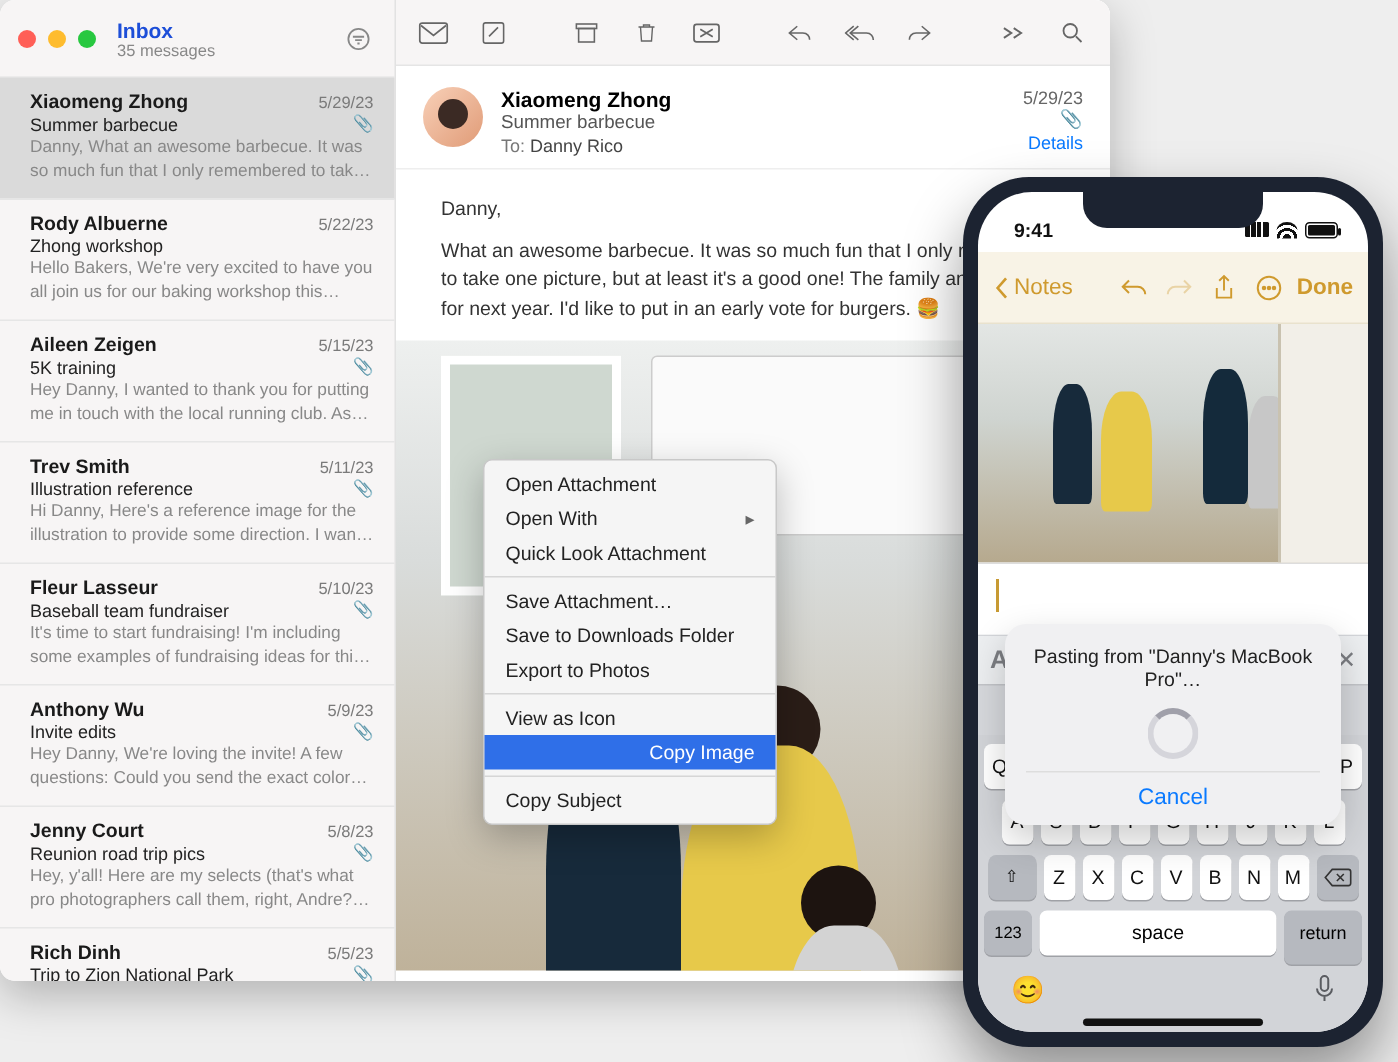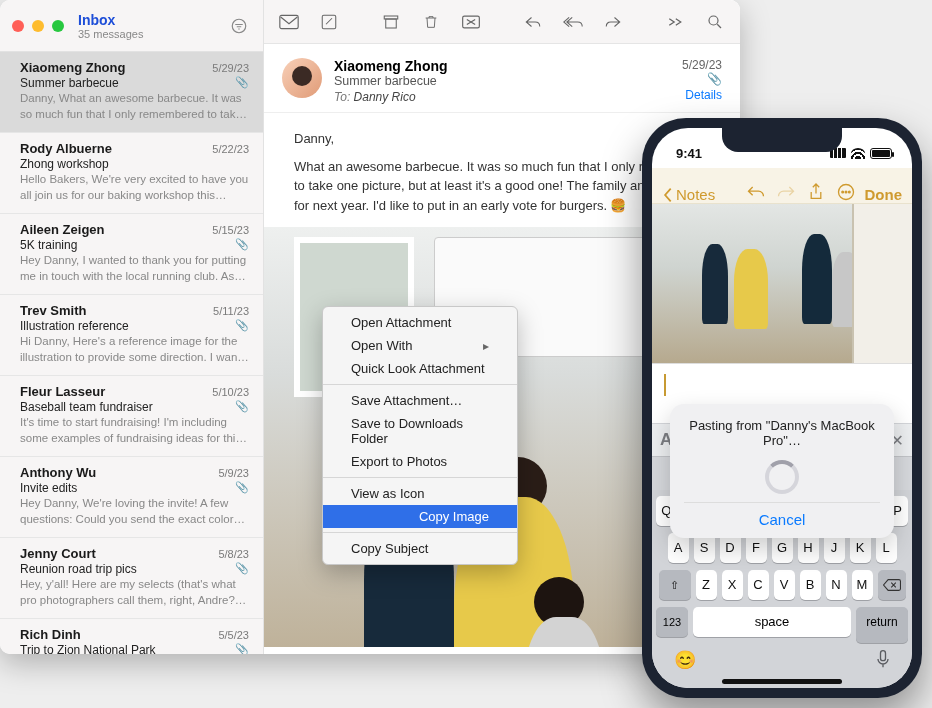--- a/index.html
+++ b/index.html
@@ -96,21 +96,21 @@
     background: linear-gradient(135deg,#f8d0b8,#e09b77);
     position:relative; overflow:hidden;
   }
   .avatar::after{
     content:""; position:absolute; left:10px; top:8px;
     width:20px; height:20px; border-radius:50%; background:#3b2a24;
   }
   .reader-header .meta { flex:1; }
   .reader-header .from { font-weight:700; font-size:14px; }
   .reader-header .subj { font-size:12.5px; color:#555; }
-  .reader-header .to { font-size:12px; color:#777; margin-top:2px;font-style:italic; }
+  .reader-header .to { font-size:12px; color:#777; margin-top:2px; }
   .reader-header .to .name { color:#444; }
   .reader-header .right { text-align:right; font-size:12px; }
   .reader-header .right .date { color:#666; }
   .reader-header .right .clip { color:#888; font-size:12px; }
   .reader-header .right .details { color:#0a7aff; cursor:pointer; margin-top:2px; }
 
   .body-text {
     padding: 16px 20px 12px 30px;
     font-size:13px; color:#333; line-height:1.5;
   }
@@ -142,21 +142,21 @@
     width:196px;
     background:#f5f5f5;
     border:1px solid #c8c8c8;
     border-radius:6px;
     box-shadow: 0 8px 24px rgba(0,0,0,0.25);
     font-size:13px;
     z-index:5;
     padding:4px 0;
   }
   .context-menu .mi {
-    padding:4px 28px;
+    padding:4px 14px;
     display:flex; justify-content:space-between; align-items:center;
     cursor:pointer; color:#222;
   }
   .context-menu .mi .sub { color:#666; font-size:12px; }
   .context-menu .sep { height:1px; background:#d6d6d6; margin:4px 0; }
   .context-menu .mi.hl { background:#2f6fe8; color:#fff;justify-content:flex-end; }
 
   
   .iphone {
     position:absolute;
@@ -191,22 +191,22 @@
   .sig { width:16px; height:10px; background:
     linear-gradient(to right,#111 0 3px,transparent 3px 4px,#111 4px 7px,transparent 7px 8px,#111 8px 11px,transparent 11px 12px,#111 12px 16px);
     border-radius:1px; }
   .wifi { width:14px; height:11px; border-radius:50% 50% 0 0;
     background: radial-gradient(circle at 50% 100%, #111 0 3px, transparent 3px 5px, #111 5px 7px, transparent 7px 9px, #111 9px 11px); }
   .batt { width:22px; height:11px; border:1px solid #111; border-radius:3px; position:relative; }
   .batt::after { content:""; position:absolute; right:-3px; top:3px; width:2px; height:5px; background:#111; border-radius:1px; }
   .batt::before { content:""; position:absolute; left:1px; top:1px; width:18px; height:7px; background:#111; border-radius:1px; }
 
   .notes-nav {
-    height:36px; background:#f8f3e6; border-bottom:1px solid #e9e2cd;
-    display:flex; align-items:flex-end; padding:0 10px; gap:8px;
+    height:48px; background:#f8f3e6; border-bottom:1px solid #e9e2cd;
+    display:flex; align-items:center; padding:0 10px; gap:8px;
     color:#cf9a2e; font-size:15px;
   }
   .notes-nav .back { display:flex; align-items:center; gap:3px; cursor:pointer; }
   .notes-nav .spacer { flex:1; }
   .notes-nav .nicon { width:22px; height:22px; display:flex; align-items:center; justify-content:center; cursor:pointer; color:#cf9a2e;}
   .notes-nav .done { font-weight:600; }
 
   .notes-body { flex:1; background:#fff; position:relative; }
   .notes-body .pasted-img {
     width:100%; height:160px;

